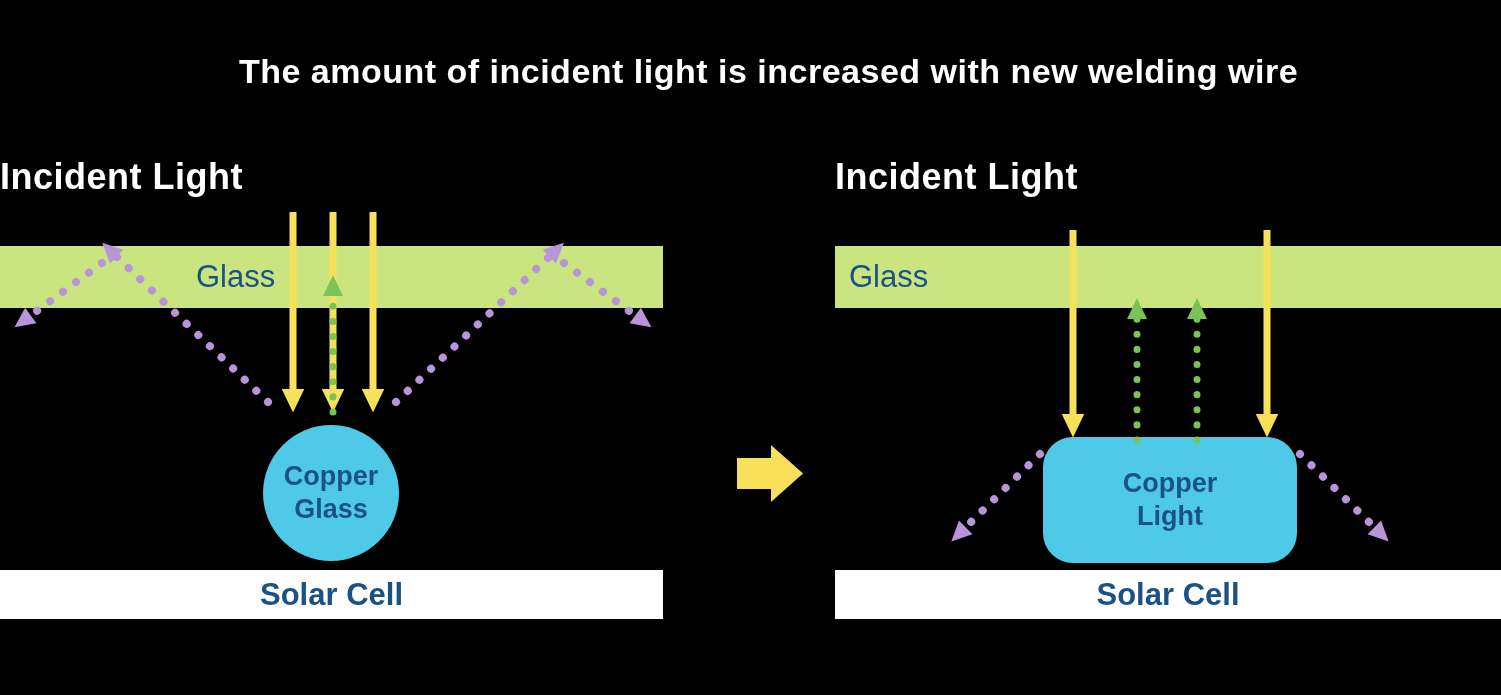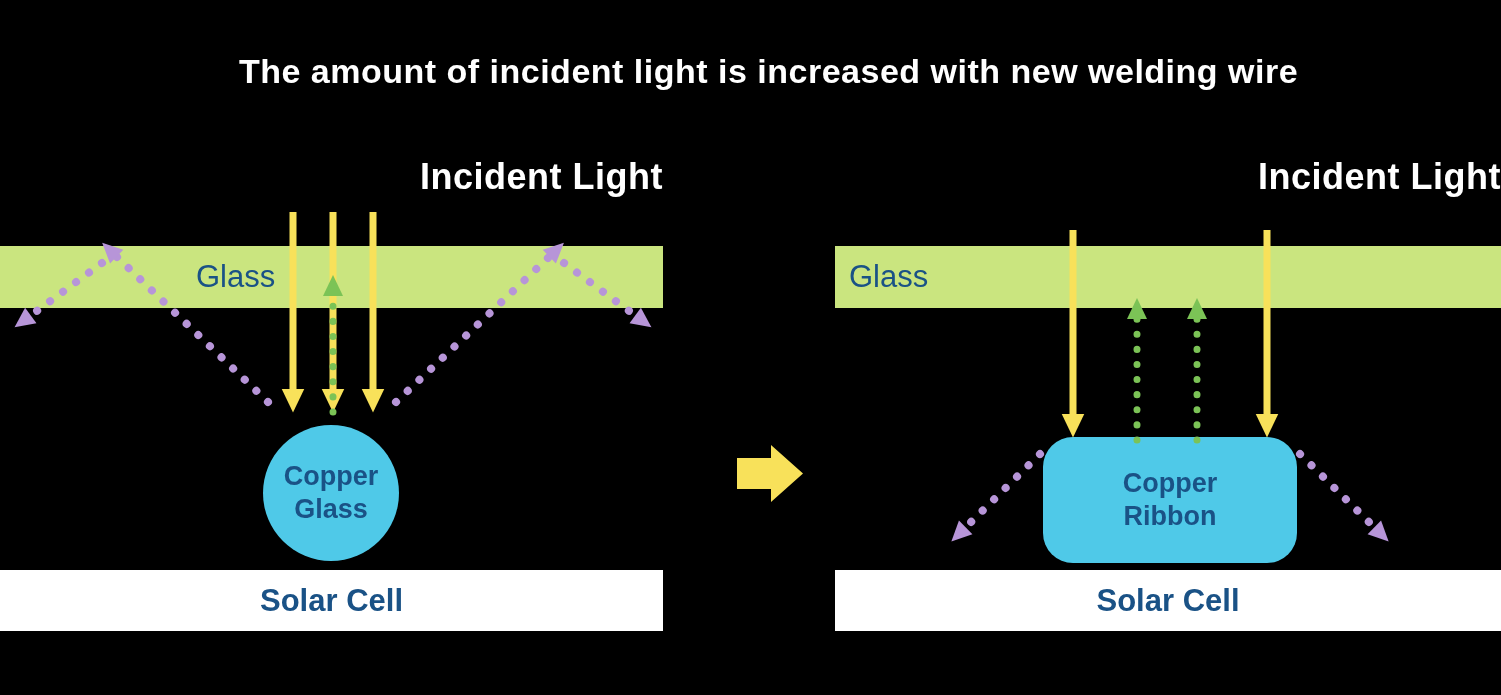--- a/index.html
+++ b/index.html
@@ -10,21 +10,21 @@
     font-family:"Liberation Sans", sans-serif;
     overflow:hidden;
   }
   .title {
     position:absolute; top:52px; left:0; width:100%;
     text-align:center; color:var(--text-light,#ffffff);
     font-size:34px; font-weight:bold; letter-spacing:0.5px;padding-left:36px;
   }
   .incident {
     position:absolute; top:156px; font-size:36px; font-weight:bold;
-    color:var(--text-light,#ffffff); text-align:right; letter-spacing:0.5px;
+    color:var(--text-light,#ffffff); text-align:left; letter-spacing:0.5px;
   }
   .incident.left { left:0; width:663px; }
   .incident.right { left:835px; width:666px; }
 
   .glass-band { position:absolute; top:246px; height:62px; background:var(--glass-green,#cae57f); }
   .glass-band.left  { left:0; width:663px; }
   .glass-band.right { left:835px; width:666px; }
   .glass-label {
     position:absolute; top:259px; font-size:31px; font-weight:normal;
     color:var(--label-blue,#1a5286);
@@ -39,21 +39,21 @@
     color:var(--label-blue,#1a5286); font-size:27px; font-weight:bold; line-height:33px;
   }
   .copper-ribbon {
     position:absolute; left:1043px; top:437px; width:254px; height:126px;
     border-radius:30px; background:var(--copper-cyan,#4fc9e8);
     display:flex; flex-direction:column; align-items:center; justify-content:center;
     color:var(--label-blue,#1a5286); font-size:27px; font-weight:bold; line-height:33px;
   }
 
   .solar-cell {
-    position:absolute; top:570px; height:61px; background:var(--solar-white,#ffffff);
+    position:absolute; top:570px; height:49px; background:var(--solar-white,#ffffff);
     display:flex; align-items:center; justify-content:center;
     color:var(--label-blue,#1a5286); font-size:31px; font-weight:bold;
   }
   .solar-cell.left  { left:0; width:663px; }
   .solar-cell.right { left:835px; width:666px; }
 
   .rays { position:absolute; left:0; top:0; width:1501px; height:695px; pointer-events:none; }
   .ray-yellow { stroke:var(--ray-yellow,#f8e15a); stroke-width:7; fill:none; }
   .ray-green  { stroke:var(--ray-green,#7bc356); stroke-width:7; fill:none;
                 stroke-dasharray:0.1 15; stroke-linecap:round; }
@@ -80,21 +80,21 @@
   </div>
   <div class="solar-cell left">
     <span>Solar Cell</span>
   </div>
 
   <div class="incident right">Incident Light</div>
   <div class="glass-band right"></div>
   <div class="glass-label right">Glass</div>
   <div class="copper-ribbon">
     <span>Copper</span>
-    <span>Ribbon</span>
+    <span>Light</span>
   </div>
   <div class="solar-cell right">
     <span>Solar Cell</span>
   </div>
 
   <svg class="rays" width="1501" height="695" viewBox="0 0 1501 695">
     <defs>
       <marker id="mkY" viewBox="0 0 24 24" refX="3" refY="12" markerWidth="27" markerHeight="27" orient="auto" markerUnits="userSpaceOnUse">
         <path d="M2 2 L23 12 L2 22 Z" class="mk-yellow"></path>
       </marker>

